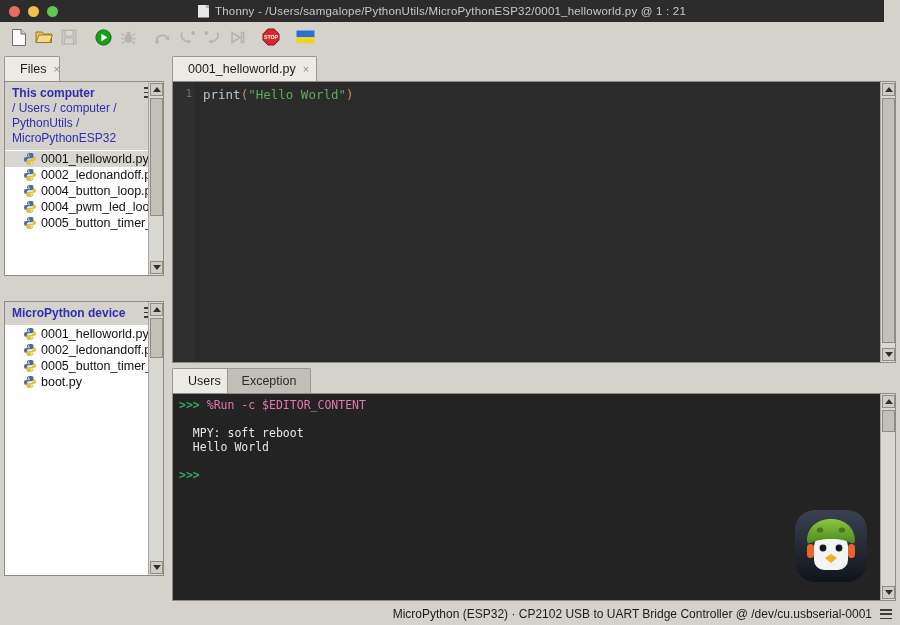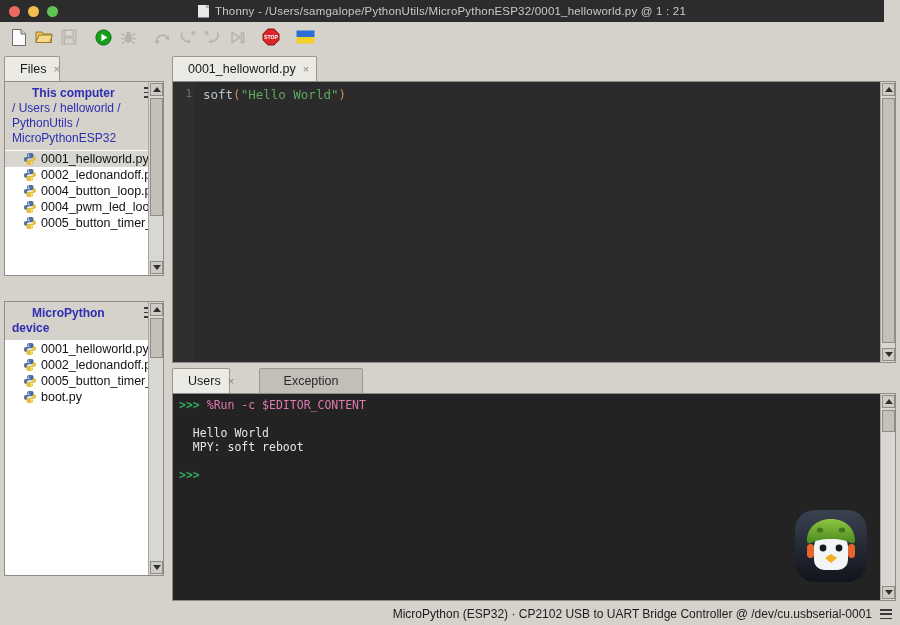--- a/index.html
+++ b/index.html
@@ -100,21 +100,21 @@
     background: #d4d2cb;
     padding: 4px 6px 4px 7px;
     position: relative;
     box-sizing: border-box;
   }
   .crumbs {
     color: #2e2eb0; font-size: 12px; line-height: 15px;
     font-family: "Liberation Sans", sans-serif;
     padding-right: 20px;
   }
-  .crumbs b { font-weight: bold; margin-left: 20px; }
+  .crumbs b { font-weight: bold; }
   .hamburger {
     position: absolute; right: 6px; top: 5px;
     width: 13px; height: 11px;
     display: flex; flex-direction: column; justify-content: space-between;
   }
   .hamburger i { display: block; height: 1.6px; background: #3a3a3a; }
 
   .filelist { background: #fff; padding-top: 1px; }
   .fileitem {
     display: flex; align-items: center;
@@ -324,21 +324,21 @@
       <div class="tab" style="left:0; width:56px;">
         <span>Files</span>
         <span class="x">×</span>
       </div>
     </div>
 
     <div class="pane-body" id="files-body">
       <div class="pane-header">
         <div class="crumbs">
           <b>This computer</b><br>
-          <span>/ Users / helloworld /</span><br>
+          <span>/ Users / computer /</span><br>
           <span>PythonUtils /</span><br>
           <span>MicroPythonESP32</span>
         </div>
         <div class="hamburger">
             <i></i>
             <i></i>
             <i></i>
           </div>
       </div>
       <div class="filelist" id="local-files">
@@ -464,45 +464,45 @@
     <div class="tabrow">
       <div class="tab" style="left:0;">
         <span>0001_helloworld.py</span>
         <span class="x">×</span>
       </div>
     </div>
     <div id="editor-body">
       <div class="gutter">
         <div>1</div>
       </div>
-      <div class="code"><span class="tok-fn">soft</span><span class="tok-par">(</span><span class="tok-str">"Hello World"</span><span class="tok-par">)</span></div>
+      <div class="code"><span class="tok-fn">print</span><span class="tok-par">(</span><span class="tok-str">"Hello World"</span><span class="tok-par">)</span></div>
       <div class="vsb">
         <div class="sb-arrow up">
             <span class="tri up"></span>
           </div>
         <div class="sb-thumb" style="top:16px; height:245px;"></div>
         <div class="sb-arrow down">
             <span class="tri down"></span>
           </div>
       </div>
     </div>
   </div>
 
   <div class="shell-panel">
     <div class="tabrow">
       <div class="tab" style="left:0; width:58px;">
         <span>Users</span>
         <span class="x">×</span>
       </div>
-      <div class="tab inactive" style="left:55px; width:104px; justify-content:center; padding:0;margin-left:32px;">
+      <div class="tab inactive" style="left:55px; width:84px; justify-content:center; padding:0;">
         <span>Exception</span>
       </div>
     </div>
     <div id="shell-body">
-      <div class="shell-text" id="shell-text"><div><span class="prompt">&gt;&gt;&gt; </span><span class="magic">%Run -c $EDITOR_CONTENT</span></div><div>&nbsp;</div><div>  Hello World</div><div>  MPY: soft reboot</div><div>&nbsp;</div><div><span class="prompt">&gt;&gt;&gt;</span></div></div>
+      <div class="shell-text" id="shell-text"><div><span class="prompt">&gt;&gt;&gt; </span><span class="magic">%Run -c $EDITOR_CONTENT</span></div><div>&nbsp;</div><div>  MPY: soft reboot</div><div>  Hello World</div><div>&nbsp;</div><div><span class="prompt">&gt;&gt;&gt;</span></div></div>
       <div class="penguin">
         <svg width="76" height="76" viewBox="0 0 76 76">
           <defs>
             <linearGradient id="gbody" x1="0" y1="0" x2="0" y2="1">
               <stop offset="0" stop-color="#3a4150"></stop>
               <stop offset="1" stop-color="#10141c"></stop>
             </linearGradient>
             <linearGradient id="ghelm" x1="0" y1="0" x2="0" y2="1">
               <stop offset="0" stop-color="#8cc63f"></stop>
               <stop offset="1" stop-color="#4b8a1e"></stop>

